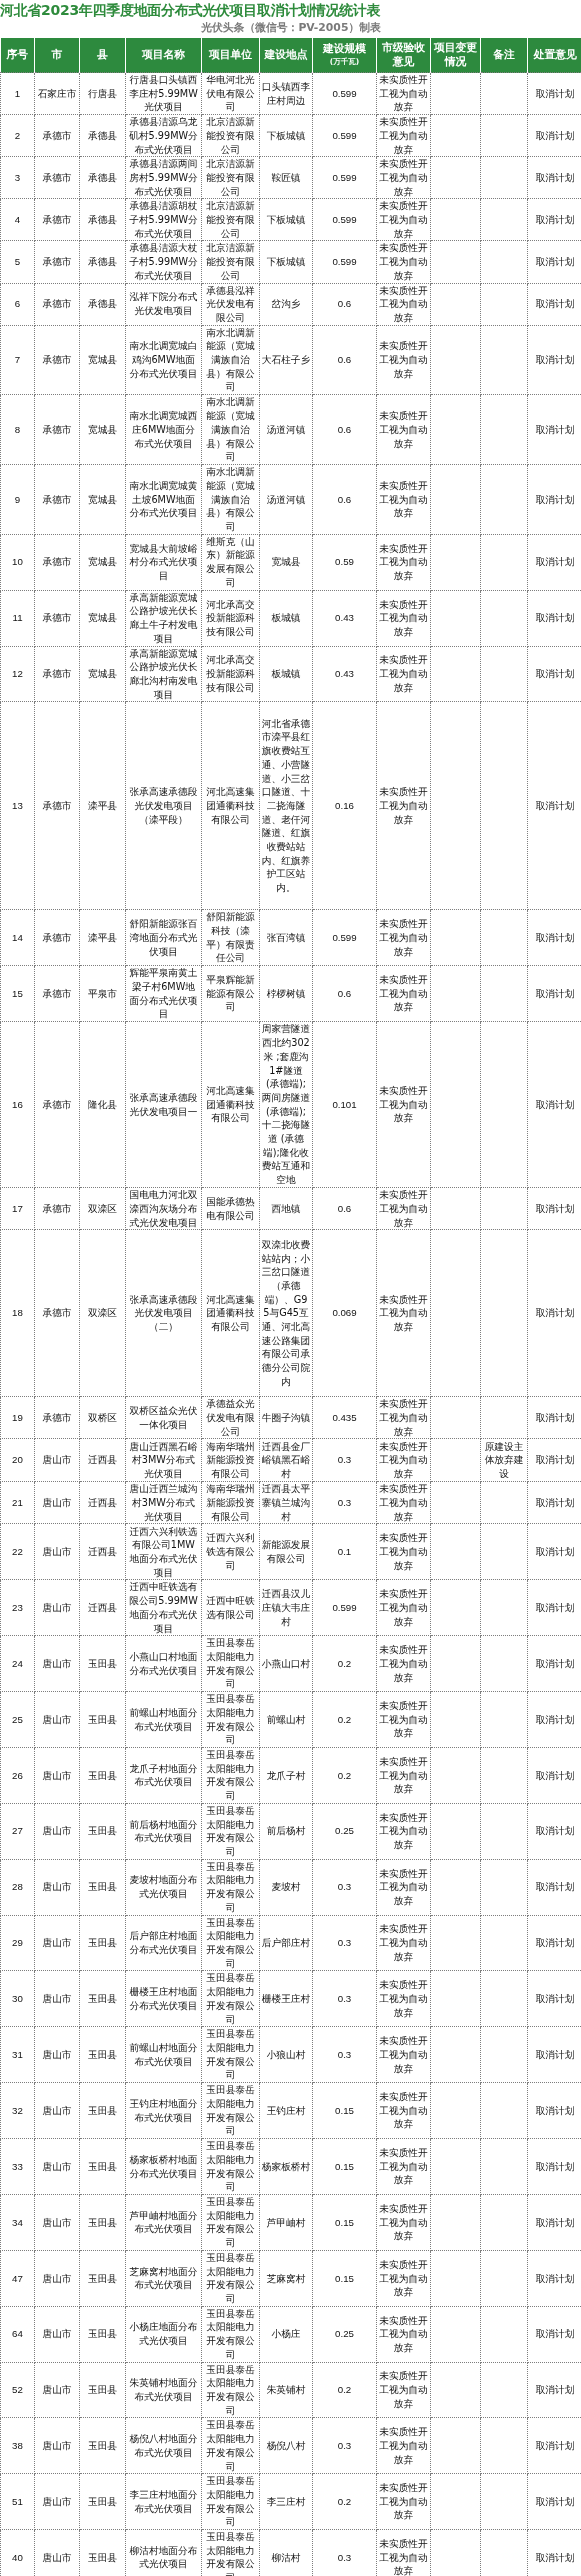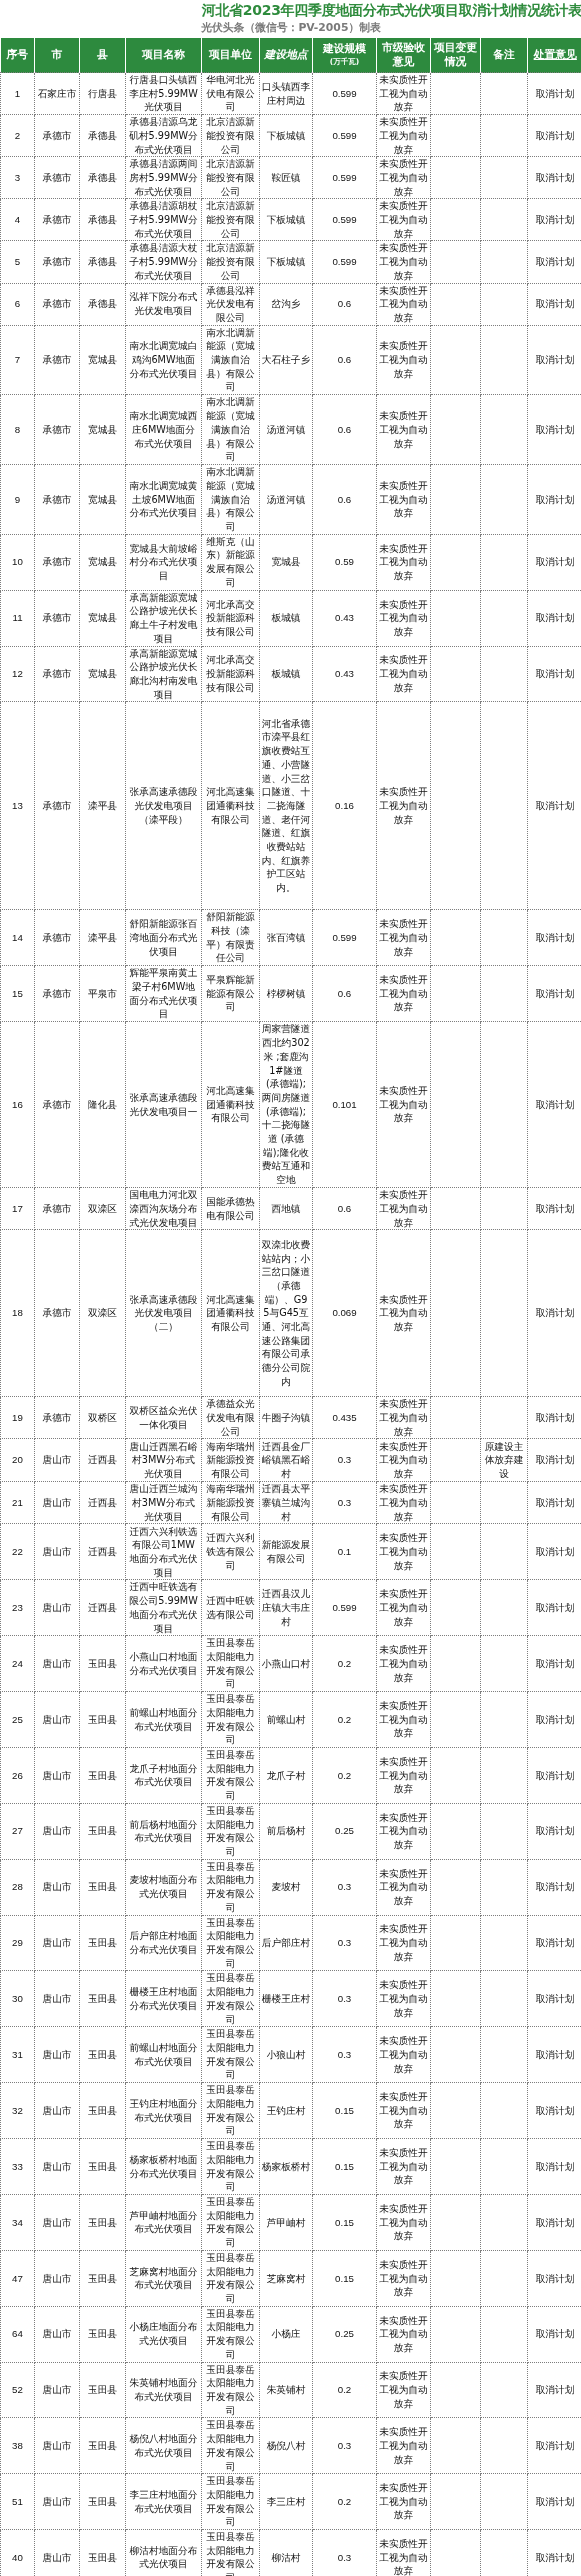--- a/index.html
+++ b/index.html
@@ -1,31 +1,31 @@
 <!DOCTYPE html>
 <html style="font-size:8.6px"><head>
 <meta charset="utf-8">
 <style>
   html, body { margin: 0; padding: 0; background: #ffffff; }
   body { width: 582px; height: 2576px; position: relative; overflow: hidden;
          font-family: "DejaVu Sans", "Liberation Sans", sans-serif; color: #111111; }
   .title { position: absolute; left: 0; top: 0; width: 582px; height: 20.5px; line-height: 20.5px;
-           text-align: right; font-size: 14px; font-weight: bold; color: #2e8b3c; letter-spacing: -0.3px; }
+           text-align: left; font-size: 14px; font-weight: bold; color: #2e8b3c; letter-spacing: -0.3px; }
   .subtitle { position: absolute; left: 0; top: 19.4px; width: 582px; height: 17px; line-height: 17px;
               text-align: center; font-size: 10.8px; font-weight: bold; color: #7a7a7a; }
   table.grid { position: absolute; left: 0; top: 38px; width: 582px; border-collapse: collapse;
                table-layout: fixed; }
   table.grid th { background: #2d8a3e; color: #ffffff; font-size: 10.8px; font-weight: bold;
                   line-height: 14.5px; text-align: center; vertical-align: middle; padding: 0 1.1px;
                   border-left: 1.1px solid #ffffff; border-right: 1.1px solid #ffffff; height: 34px;
                   word-break: break-all; }
   table.grid th:first-child { border-left: none; }
-  table.grid th:last-child { border-right: none; text-decoration: underline; }
+  table.grid th:last-child { border-right: none; }
   th .unit { display: block; font-size: 7.5px; line-height: 12px; }
-  th.p2 { padding: 0 12px; font-style: italic; }
+  th.p2 { padding: 0 12px; }
   th.p4 { padding: 0 3.2px; }
   th.p3 { padding: 0 4.8px; }
   table.grid td { border: 0.5px dotted #7d7d7d; font-size: 9.7px; line-height: 13.7px; text-align: center;
                   vertical-align: middle; padding: 0 1.6px; word-break: break-all; overflow: hidden; }
   td.num { font-family: "Liberation Sans", sans-serif; font-size: 10.2px; }
 </style>
 </head>
 <body>
 
 <div class="title">河北省2023年四季度地面分布式光伏项目取消计划情况统计表</div>

